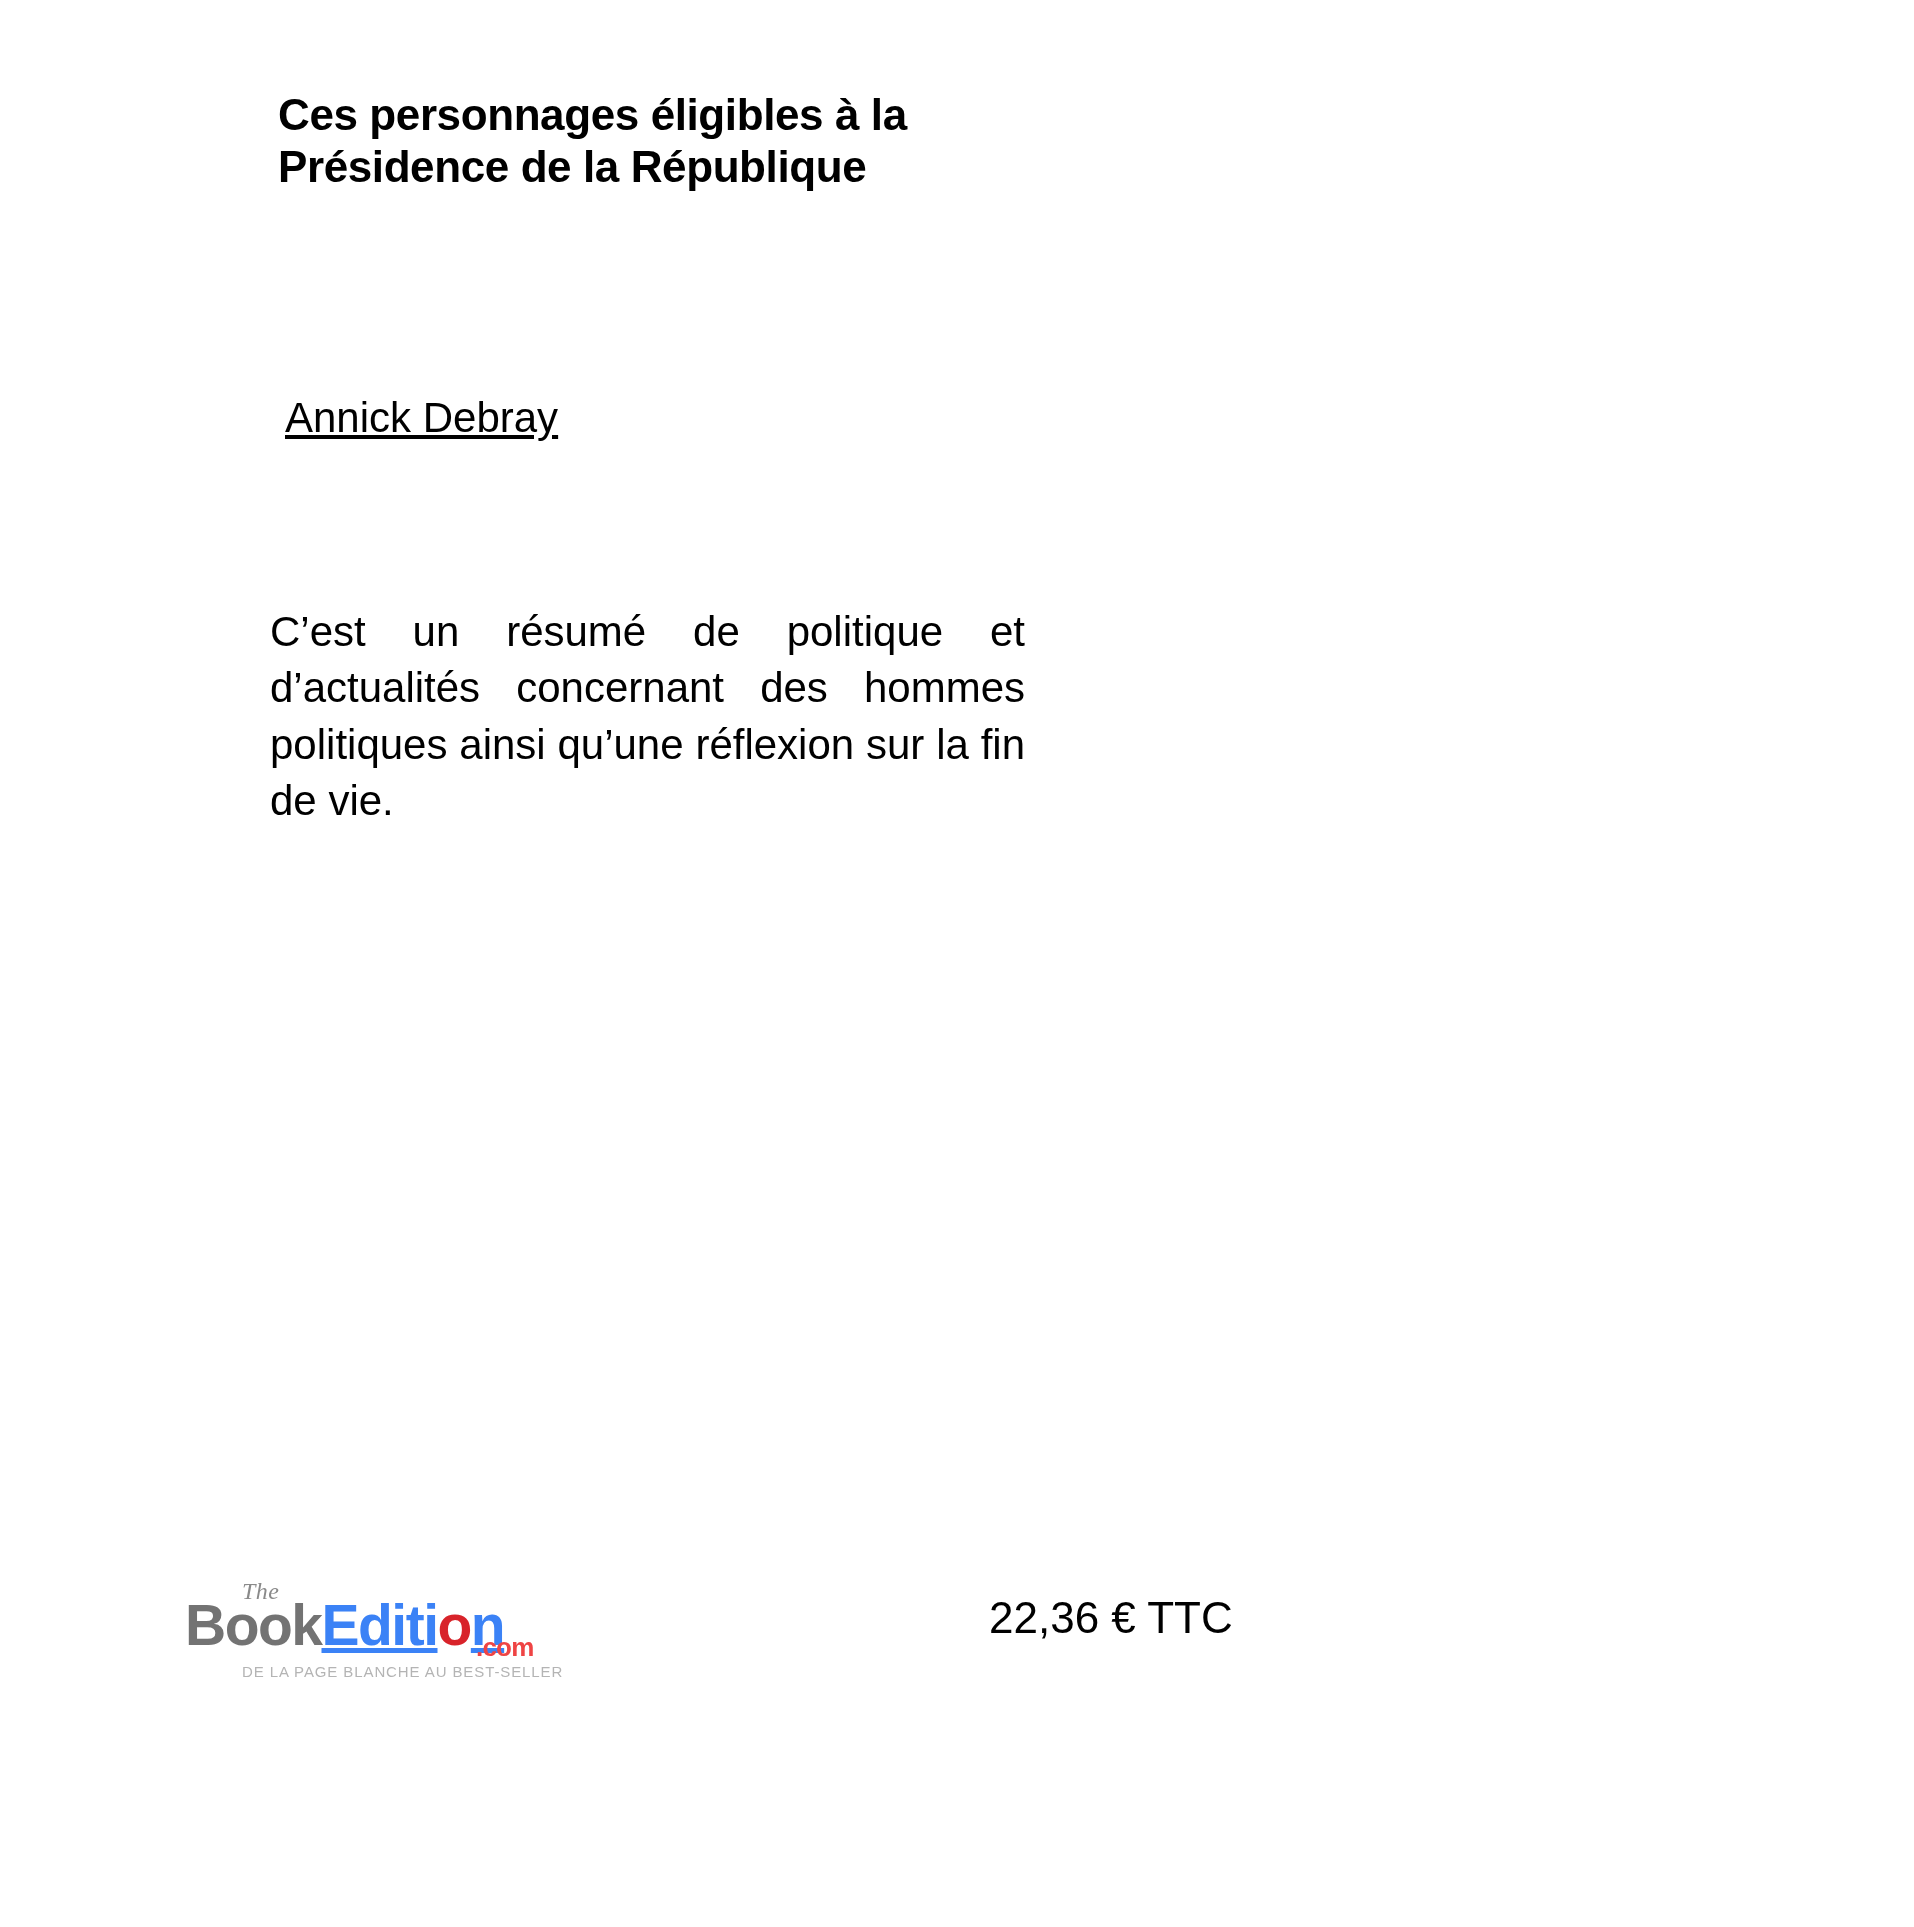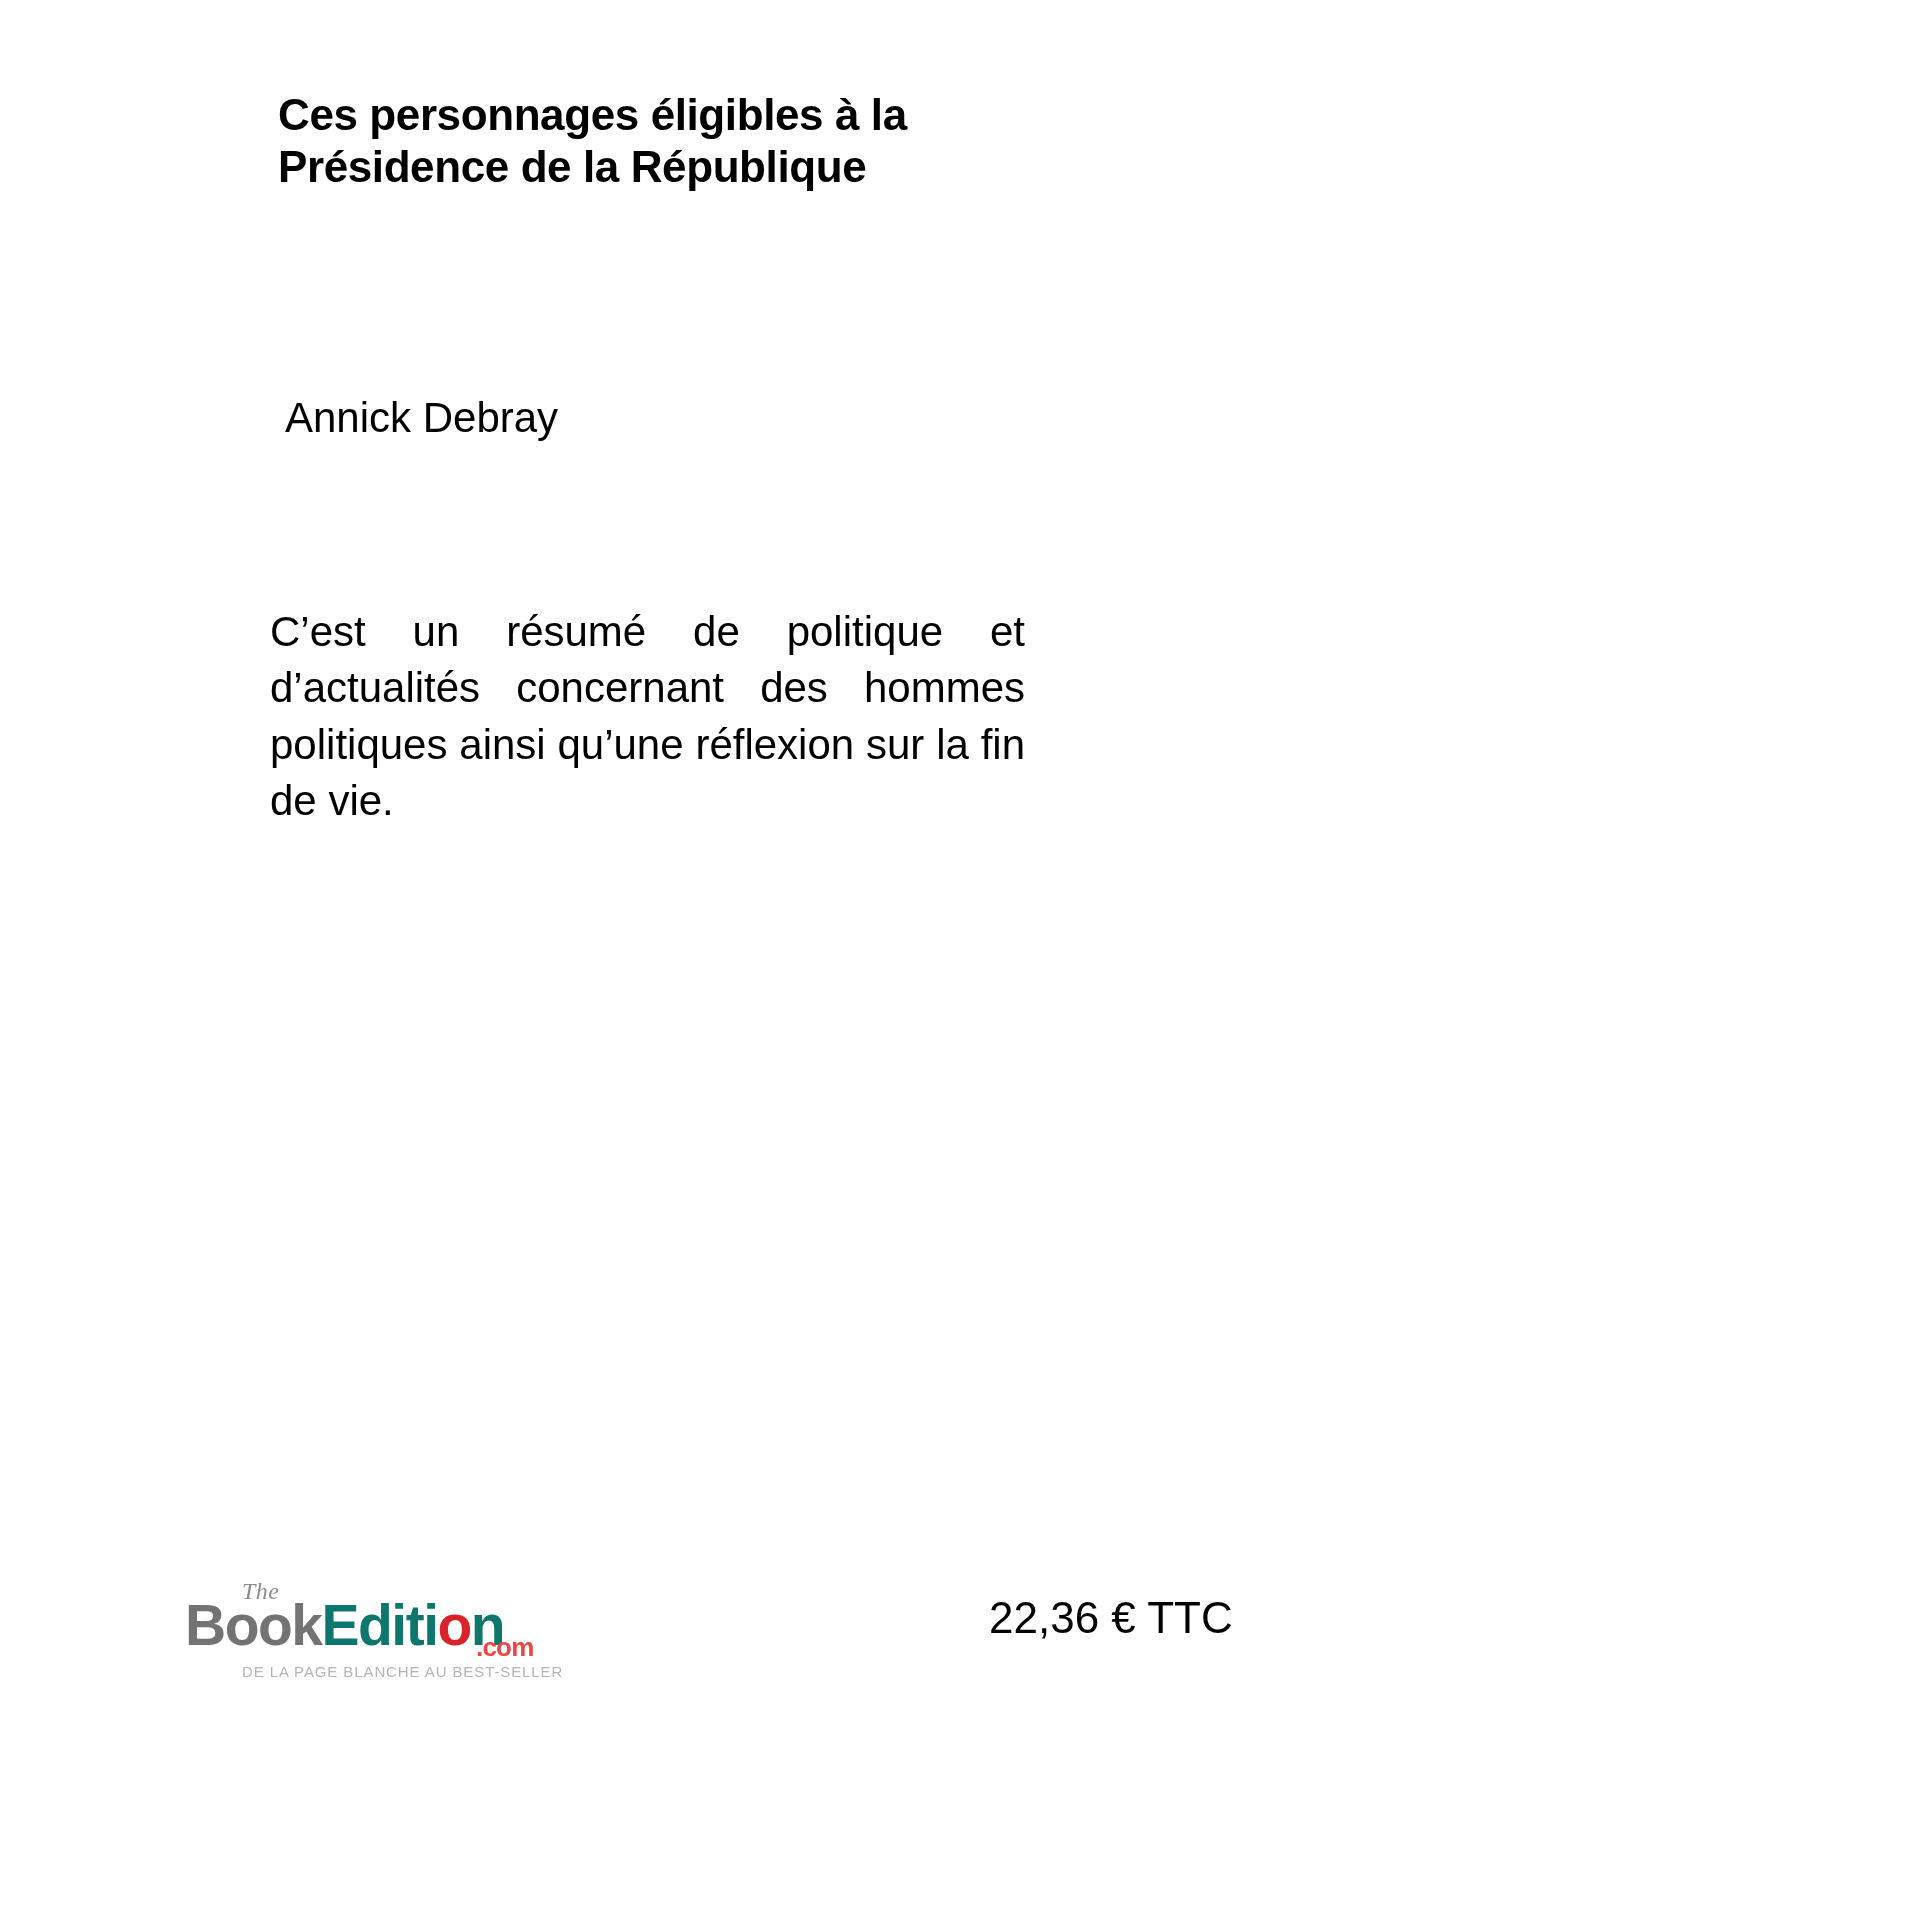--- a/index.html
+++ b/index.html
@@ -38,20 +38,21 @@
   }
 
   .author {
     position: absolute;
     left: 285px;
     top: 393px;
     width: 831px;
     font-size: 42px;
     font-weight: normal;
     line-height: 1.2;
+    text-decoration: underline;
   }
 
   .blurb {
     position: absolute;
     left: 270px;
     top: 604px;
     width: 755px;
     font-size: 42px;
     line-height: 1.34;
     text-align: justify;
@@ -80,21 +81,22 @@
     top: 13.6px;
     font-size: 57px;
     font-weight: bold;
     letter-spacing: -1.5px;
     white-space: nowrap;
   }
   .logo-book {
     color: #737373;
   }
   .logo-edition {
-    color: #0f766e;
+    color: #3b82f6;
+    text-decoration: underline;
   }
   .logo-o {
     display: inline-block;
     position: relative;
     color: #d8232a;
   }
   .logo-com {
     position: absolute;
     left: 291px;
     top: 54px;

